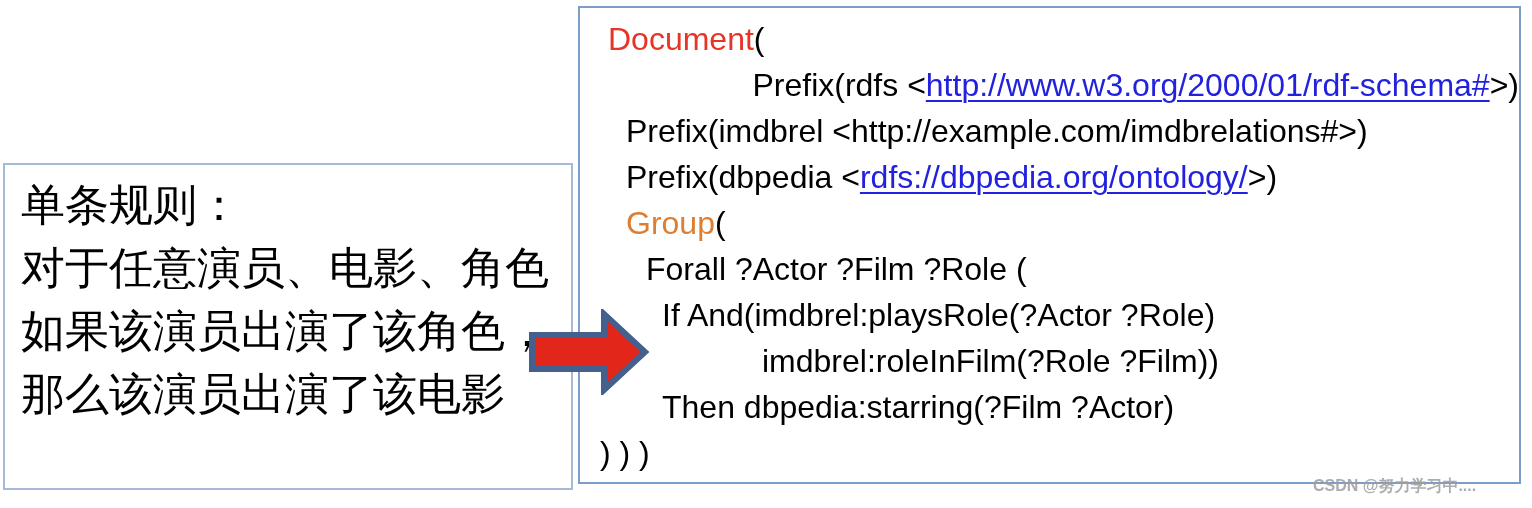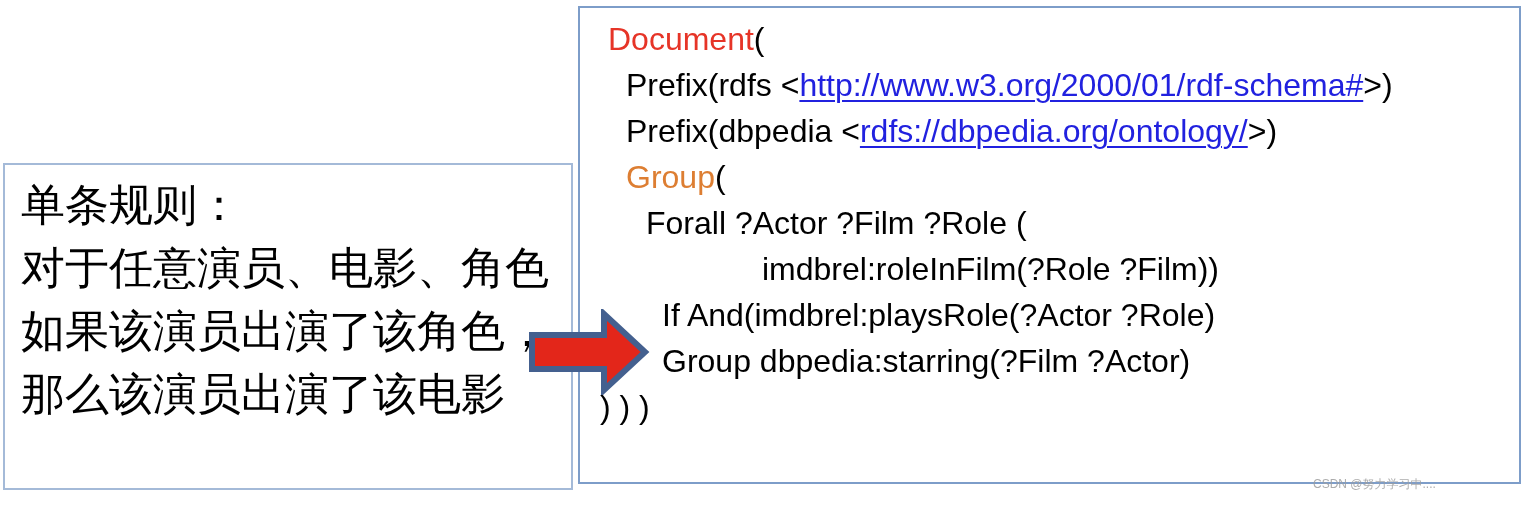--- a/index.html
+++ b/index.html
@@ -71,48 +71,50 @@
     width: 122px;
     height: 86px;
     z-index: 5;
   }
   
   .watermark {
     position: absolute;
     left: 1313px;
     top: 476px;
     width: 215px;
-    font-size: 12px;
+    font-size: 16px;
     color: rgba(158, 158, 158, 0.85);
     font-family: "Liberation Sans", sans-serif;
     z-index: 6;
     white-space: nowrap;
+    font-weight: bold;
   }
 </style>
 </head>
 <body>
 
 <div class="canvas">
 
   <div class="rule-box">
       <div class="cn-line">单条规则：</div>
       <div class="cn-line">对于任意演员、电影、角色</div>
       <div class="cn-line">如果该演员出演了该角色，</div>
       <div class="cn-line">那么该演员出演了该电影</div>
     </div>
 
   <div class="code-box">
       <div class="code-line" style="padding-left: 8px;"><span class="seg-keyword-red">Document</span><span class="seg-plain">(</span></div>
-      <div class="code-line" style="padding-left: 26px;"><span class="seg-plain">Prefix(rdfs &lt;</span><span class="seg-link">http://www.w3.org/2000/01/rdf-schema#</span><span class="seg-plain">&gt;)</span></div>
+      <div class="code-line" style="padding-left: 26px; text-align: right;"><span class="seg-plain">Prefix(rdfs &lt;</span><span class="seg-link">http://www.w3.org/2000/01/rdf-schema#</span><span class="seg-plain">&gt;)</span></div>
+      <div class="code-line" style="padding-left: 26px;"><span class="seg-plain">Prefix(imdbrel &lt;http://example.com/imdbrelations#&gt;)</span></div>
       <div class="code-line" style="padding-left: 26px;"><span class="seg-plain">Prefix(dbpedia &lt;</span><span class="seg-link">rdfs://dbpedia.org/ontology/</span><span class="seg-plain">&gt;)</span></div>
       <div class="code-line" style="padding-left: 26px;"><span class="seg-keyword-orange">Group</span><span class="seg-plain">(</span></div>
       <div class="code-line" style="padding-left: 46px;"><span class="seg-plain">Forall ?Actor ?Film ?Role (</span></div>
+      <div class="code-line" style="padding-left: 62px;"><span class="seg-plain">If And(imdbrel:playsRole(?Actor ?Role)</span></div>
       <div class="code-line" style="padding-left: 162px;"><span class="seg-plain">imdbrel:roleInFilm(?Role ?Film))</span></div>
-      <div class="code-line" style="padding-left: 62px;"><span class="seg-plain">If And(imdbrel:playsRole(?Actor ?Role)</span></div>
-      <div class="code-line" style="padding-left: 62px;"><span class="seg-plain">Group dbpedia:starring(?Film ?Actor)</span></div>
+      <div class="code-line" style="padding-left: 62px;"><span class="seg-plain">Then dbpedia:starring(?Film ?Actor)</span></div>
       <div class="code-line" style="padding-left: 0px;"><span class="seg-plain">) ) )</span></div>
     </div>
 
   <svg class="arrow-svg" viewBox="0 0 122 86" xmlns="http://www.w3.org/2000/svg">
     <polygon points="4,26 76,26 76,5 117,43 76,81 76,60 4,60" stroke-width="6" stroke-linejoin="miter" fill="#e3261a" stroke="#44608f"></polygon>
   </svg>
 
   <div class="watermark">CSDN @努力学习中....</div>
 
 </div>

